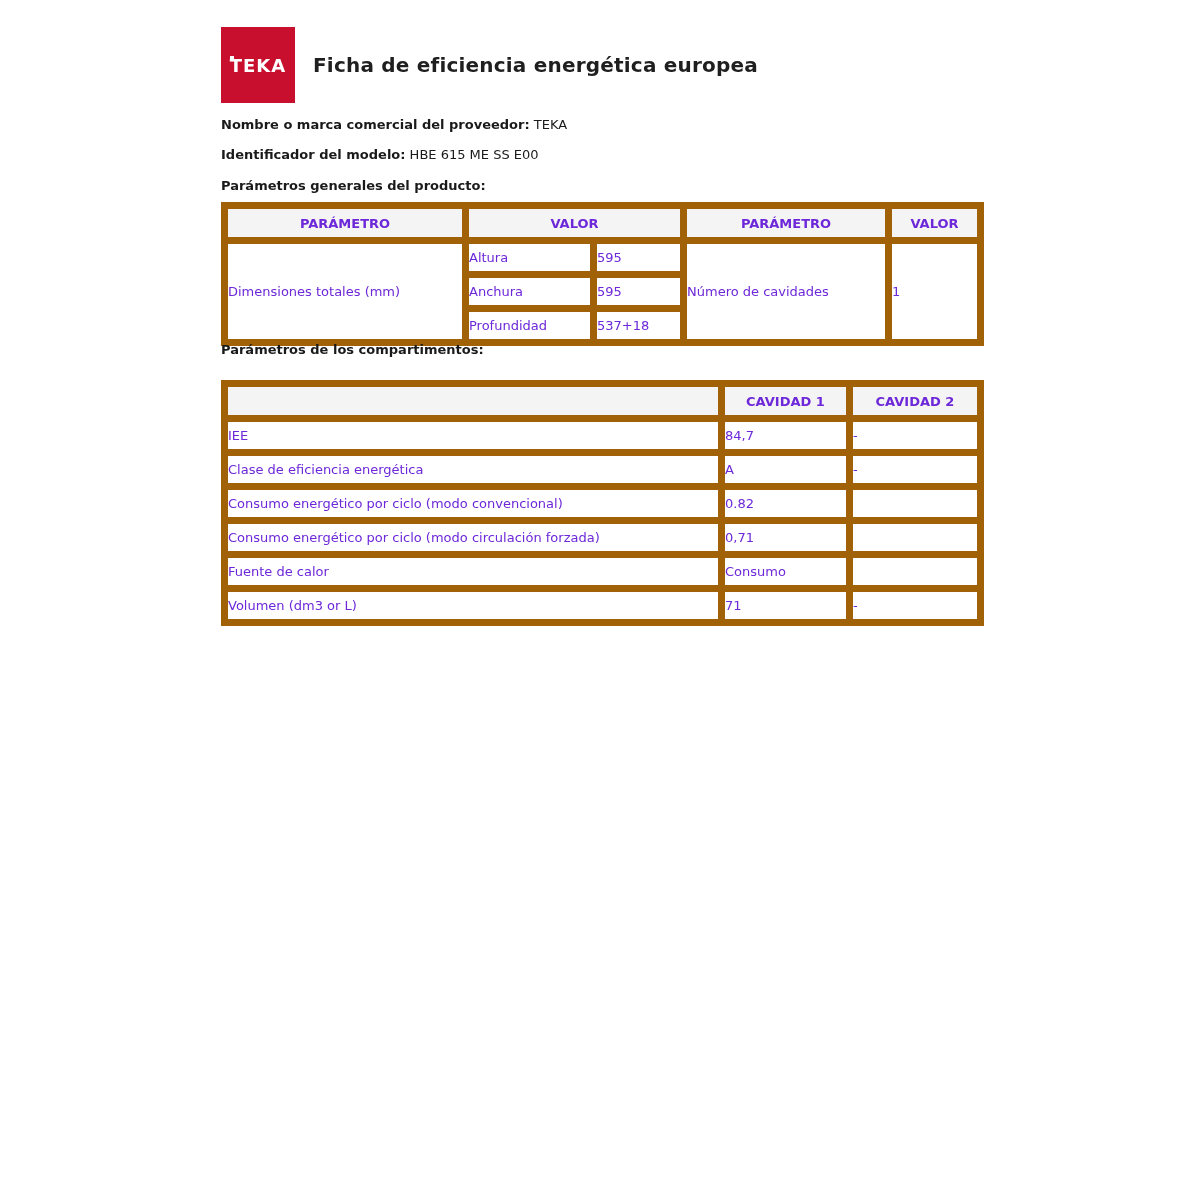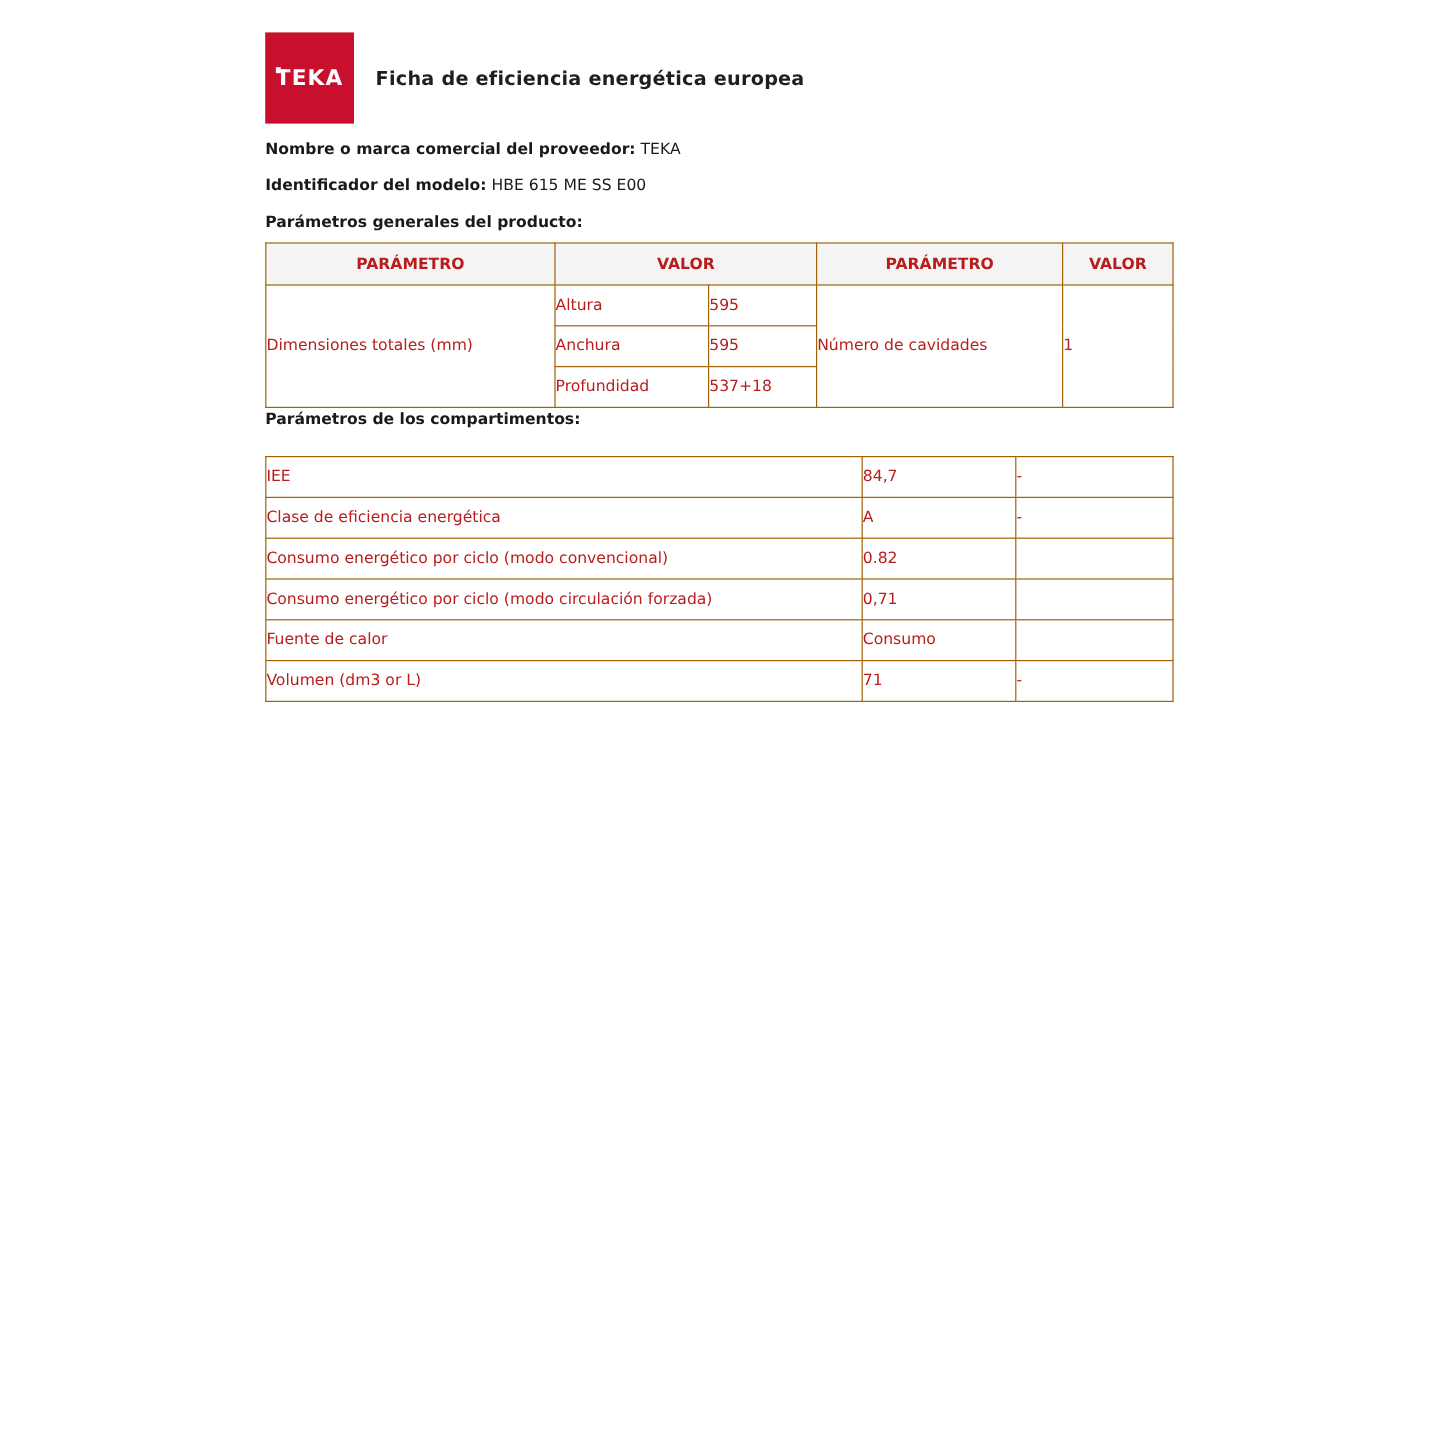--- a/index.html
+++ b/index.html
@@ -18,38 +18,38 @@
     display:flex; align-items:center; justify-content:center;
     position:relative; flex:0 0 auto;
   }
   .logo-text {
     color:#ffffff; font-weight:bold; font-size:18px; letter-spacing:1px;
   }
   .logo-spark {
     position:absolute; left:9px; top:29px; width:4px; height:5px; background:#ffffff;
   }
   .doc-title {
-    margin-left:18px; font-size:16px; font-weight:bold; color:#1f1f1f;
+    margin-left:18px; font-size:20px; font-weight:bold; color:#1f1f1f;
     letter-spacing:0.2px;
   }
 
   
   .info-line { position:absolute; left:221px; font-size:13px; }
   .info-line b { font-weight:bold; }
   .line-provider { top:117px; }
   .line-model { top:147px; }
   .section-heading { position:absolute; left:221px; font-size:13px; font-weight:bold; }
   .heading-general { top:178px; }
   .heading-compartments { top:342px; }
 
   
   table { border-collapse:collapse; table-layout:fixed; position:absolute; left:221px; background:#ffffff; }
   th, td {
-    border:1px solid #a16207;
-    font-size:13px; color:#b91c1c;
+    border:7px solid #a16207;
+    font-size:13px; color:#6d28d9;
     vertical-align:middle;
   }
   th {
     background:#f4f4f4; font-weight:bold; text-align:center;
     height:35px; padding:0 6px;
   }
   td { padding:0 0; text-align:left; background:#ffffff;margin-left:28px; }
 
   .table-general { top:202px; width:756px; }
   .table-general td { height:34px; }
@@ -110,20 +110,25 @@
 
   <div class="section-heading heading-compartments">Parámetros de los compartimentos:</div>
 
   <table class="table-compartments">
     <colgroup>
       <col style="width:497px">
         <col style="width:128px">
         <col style="width:131px">
     </colgroup>
     <tbody>
+        <tr>
+      <th></th>
+      <th>CAVIDAD 1</th>
+      <th>CAVIDAD 2</th>
+    </tr>
     <tr>
       <td>IEE</td>
       <td>84,7</td>
       <td>-</td>
     </tr>
     <tr>
       <td>Clase de eficiencia energética</td>
       <td>A</td>
       <td>-</td>
     </tr>

